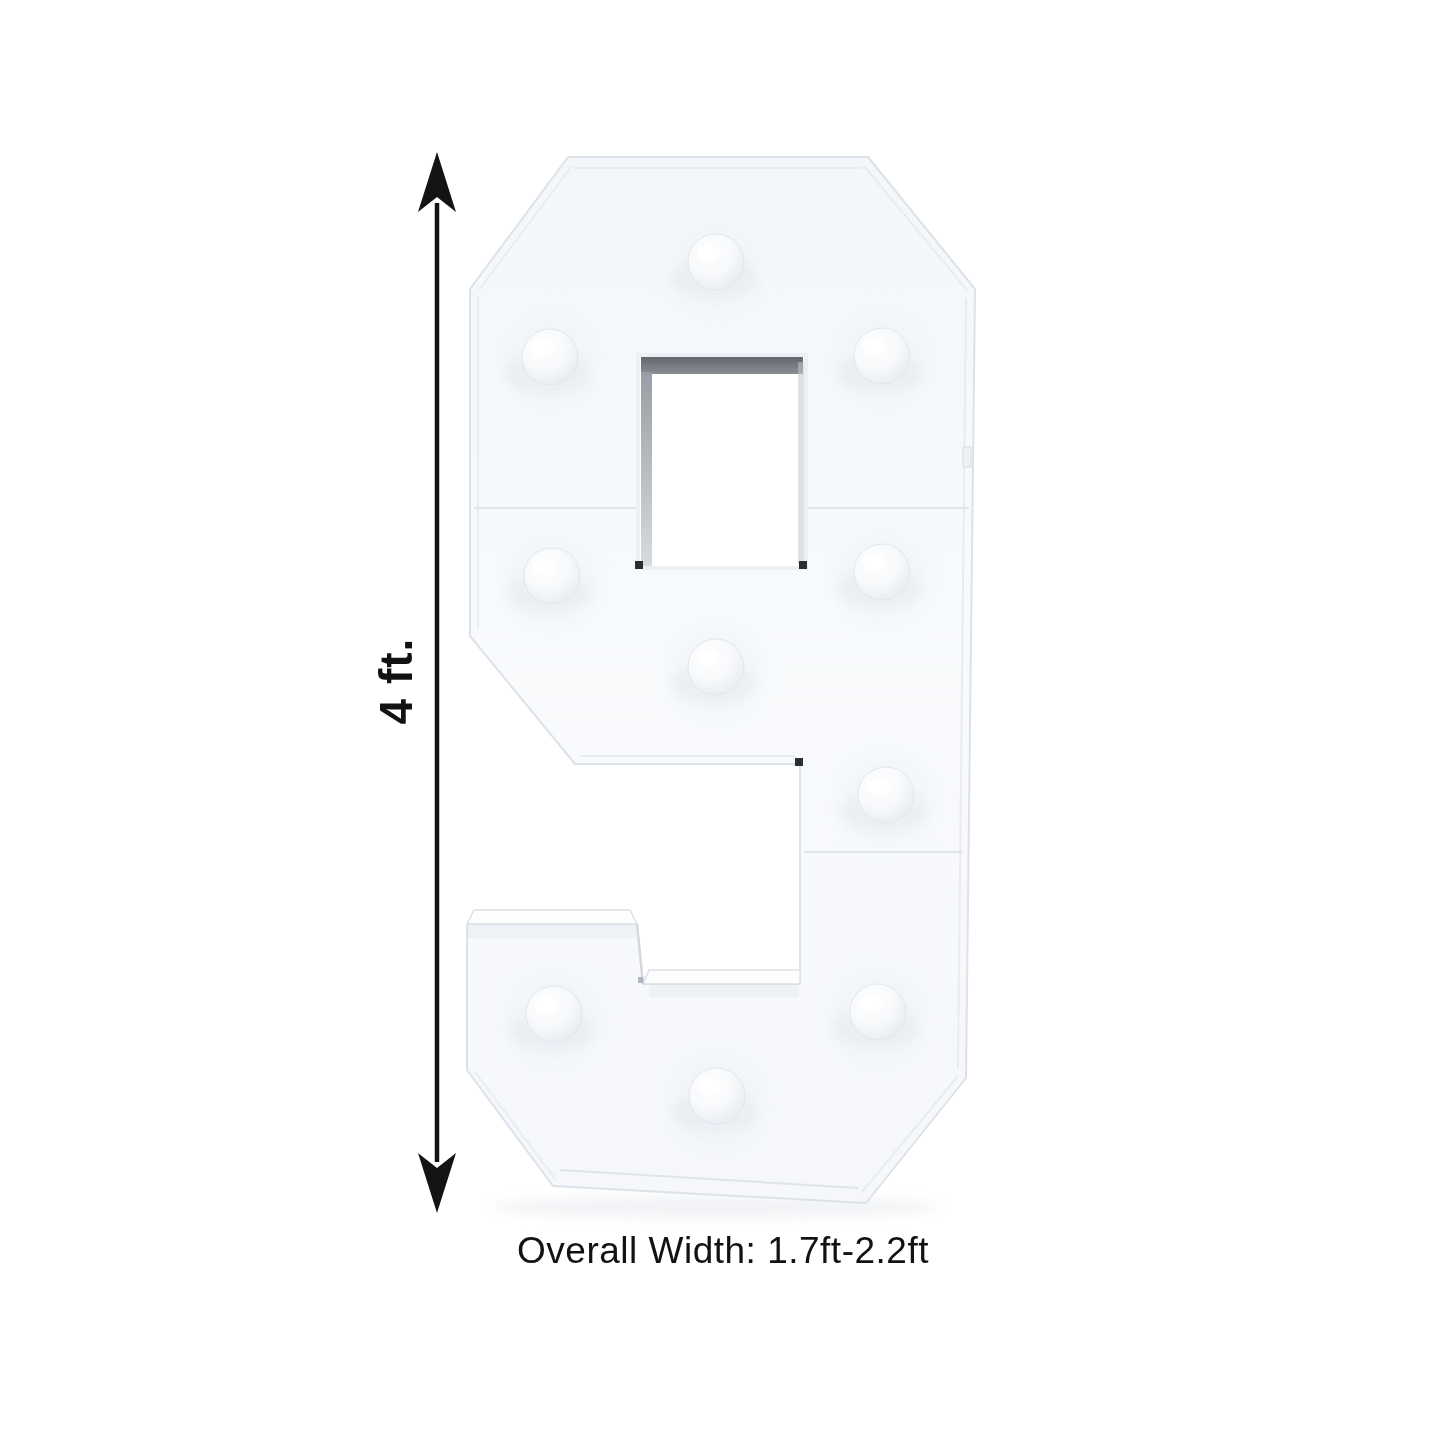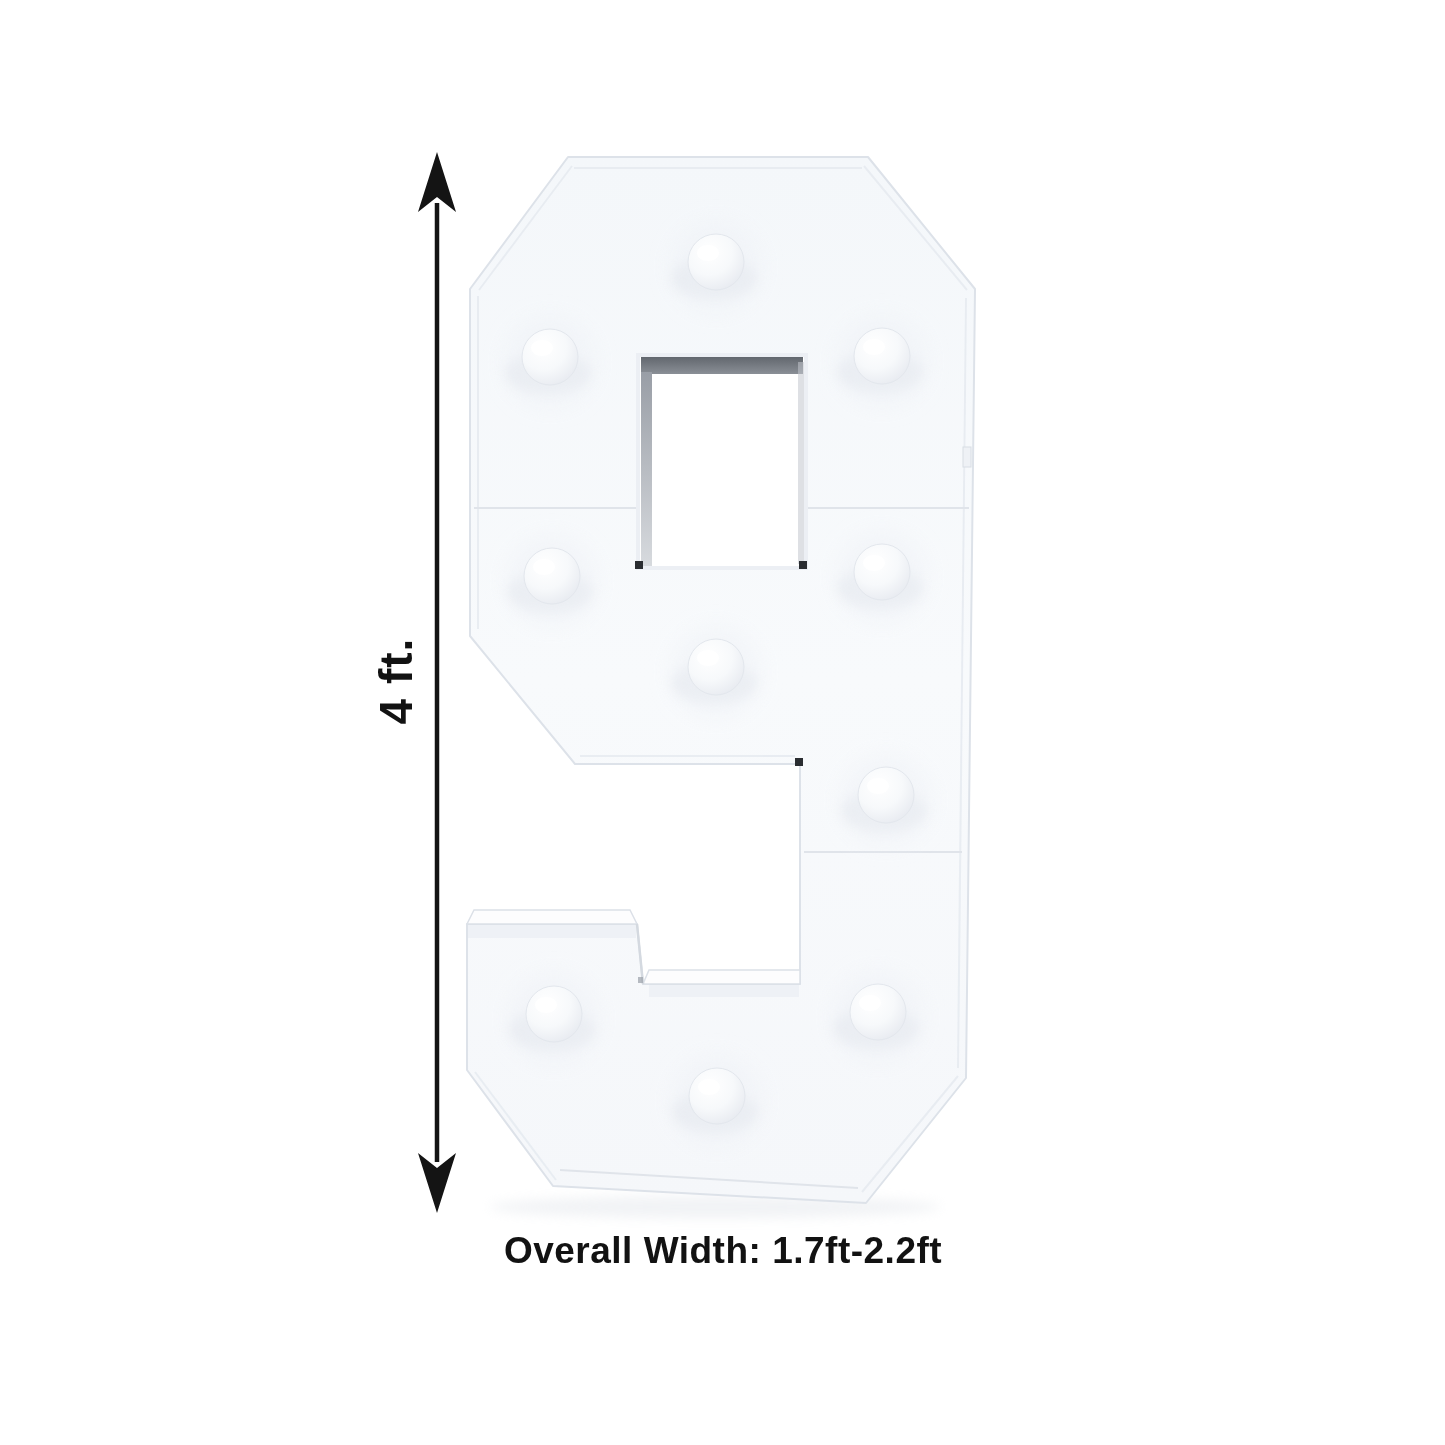--- a/index.html
+++ b/index.html
@@ -36,21 +36,21 @@
     letter-spacing:1px;
     color:#121212;
     white-space:nowrap;
   }
   .width-label{
     position:absolute;
     left:723px;
     top:1230px;
     transform:translateX(-50%);
     font-size:37px;
-    font-weight:700;
+    font-weight:400;
     letter-spacing:0.5px;
     color:#121212;
     white-space:nowrap;
   }
 </style>
 </head>
 <body>
 
 <div class="canvas">
 

